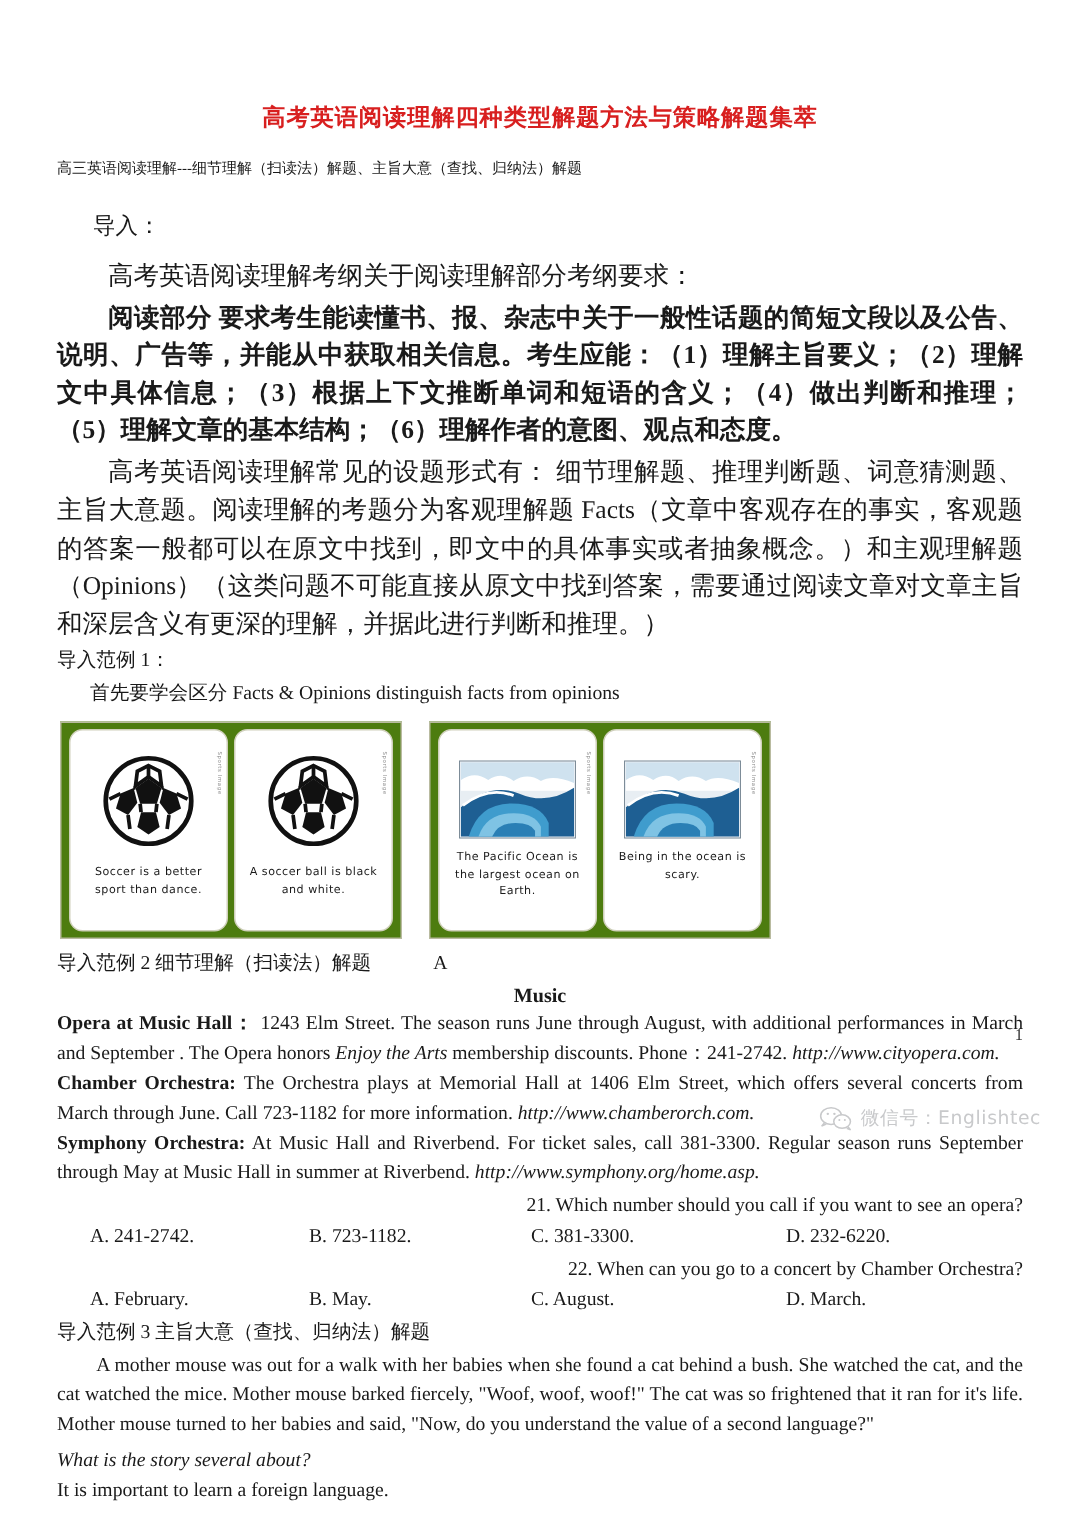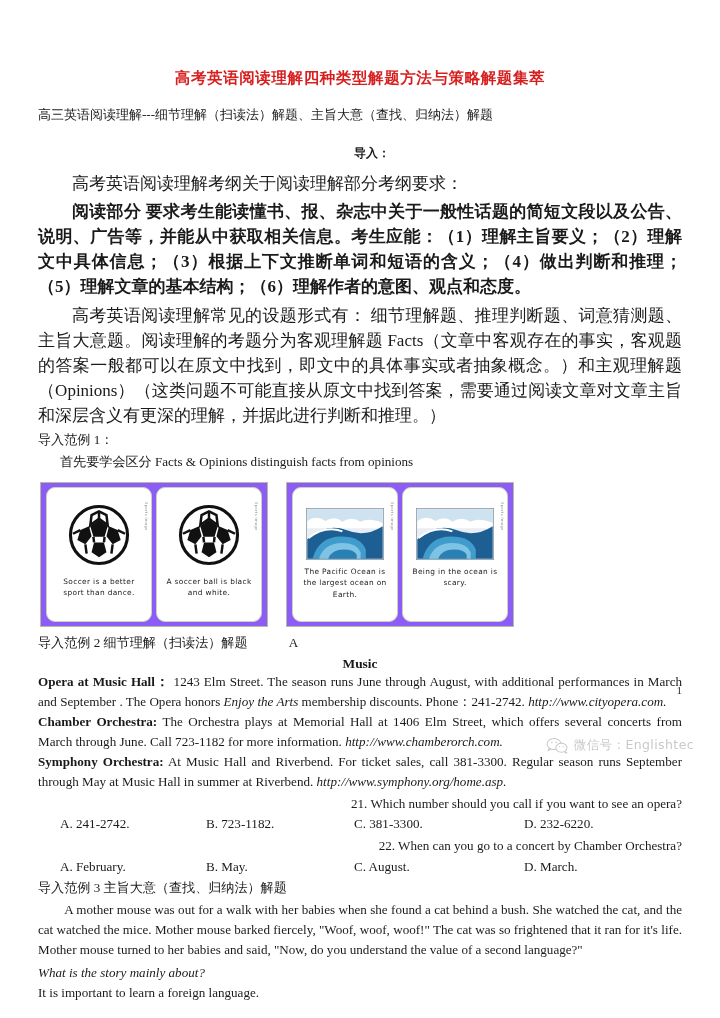--- a/index.html
+++ b/index.html
@@ -32,33 +32,32 @@
     font-weight: bold;
     font-size: 15.5px;
     letter-spacing: 0.6px;
     margin: 0;
     padding-top: 68px;
     font-family: "DejaVu Sans", "Liberation Sans", sans-serif;
   }
   .subtitle-line {
     margin: 0;
     padding-top: 17px;
-    font-size: 13px;
+    font-size: 10px;
     line-height: 1.4;
   }
 
   
   .section-heading {
-    font-size: 12px;
+    font-size: 15px;
     margin: 0;
     padding-top: 22px;
     padding-left: 24px;
-    font-weight: bold;
+    font-weight: normal;
     line-height: 1.3;
-    text-align: center;
   }
   .section-heading-2 {
     font-size: 15px;
     margin: 0;
     padding-top: 16px;
     padding-left: 2px;
     font-weight: normal;
     line-height: 1.3;
   }
 
@@ -84,21 +83,21 @@
 
   
   .cards-row {
     display: flex;
     align-items: flex-start;
     padding-top: 10px;
     padding-left: 2px;
   }
   .card-pair {
     display: flex;
-    background: #8b5cf6;
+    background: #4d7c0f;
     border: 1px solid #b9bba0;
     padding: 4px 3px;
     box-sizing: border-box;
   }
   .card-pair.gap { margin-left: 18px; }
   .card {
     width: 106px;
     height: 135px;
     background: #ffffff;
     border-radius: 9px;
@@ -333,21 +332,21 @@
     <span>A. February.</span>
     <span>B. May.</span>
     <span>C. August.</span>
     <span>D. March.</span>
   </div>
 
   <p class="label-line">导入范例 3   主旨大意（查找、归纳法）解题</p>
 
   <p class="art-para" style="text-indent:2em; padding-top:2px;">A mother mouse was out for a walk with her babies when she found a cat behind a bush. She watched the cat, and the cat watched the mice. Mother mouse barked fiercely, "Woof, woof, woof!" The cat was so frightened that it ran for it's life. Mother mouse turned to her babies and said, "Now, do you understand the value of a second language?"</p>
 
-  <p class="story-q">What is the story mainly about?</p>
+  <p class="story-q">What is the story several about?</p>
   <p class="story-a">It is important to learn a foreign language.</p>
 
   <h2 class="section-heading-2">课堂实录：</h2>
 
   <div class="page-number">1</div>
 
   <div class="wechat-badge">
     <span class="wx-icon">
       <svg width="22" height="17" viewBox="0 0 30 22">
         <ellipse cx="11" cy="9" rx="9.5" ry="7.6" fill="none" stroke="#c8c9cb" stroke-width="1.4"></ellipse>

